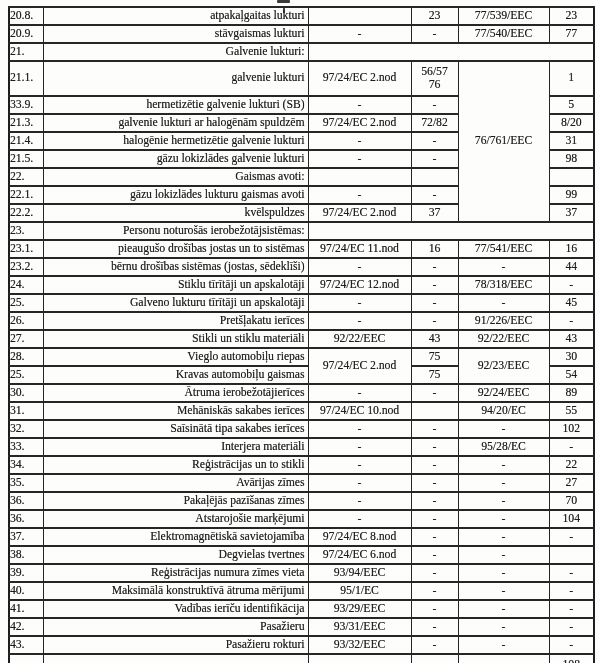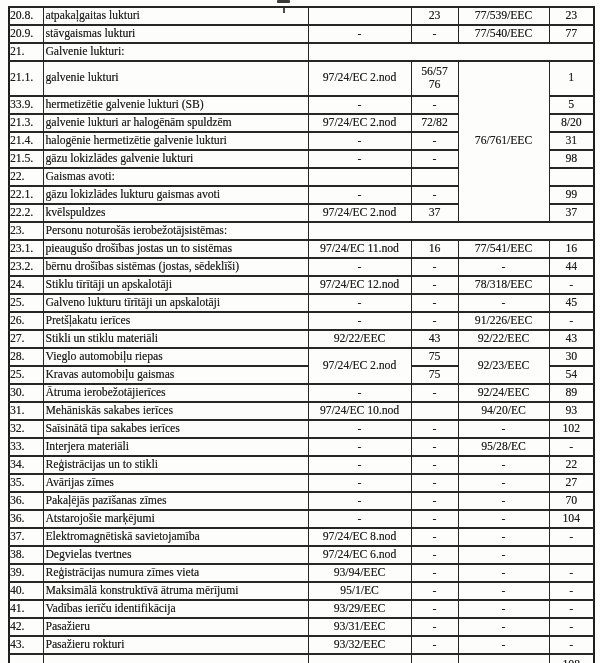--- a/index.html
+++ b/index.html
@@ -54,21 +54,21 @@
     border-right-width: 1px;
     padding: 0 3px;
     height: 16px;
     line-height: 12.5px;
     vertical-align: middle;
     overflow: hidden;
     white-space: nowrap;
   }
   tr.tall > td { height: 33px; }
   td.num  { text-align: left; padding-left: 0; }
-  td.desc { text-align: left; padding-left: 2px; }
+  td.desc { text-align: right; padding-left: 2px; }
   td.ctr  { text-align: center; }
   td.two-line { white-space: pre-line; }
   col.c-num  { width: 34px; }
   col.c-desc { width: 265px; }
   col.c-dir1 { width: 103px; }
   col.c-reg1 { width: 47px; }
   col.c-dir2 { width: 91px; }
   col.c-reg2 { width: 45px; }
 </style>
 </head>
@@ -241,21 +241,21 @@
         <td class="ctr">-</td>
         <td class="ctr">92/24/EEC</td>
         <td class="ctr">89</td>
       </tr>
       <tr>
         <td class="num">31.</td>
         <td class="desc">Mehāniskās sakabes ierīces</td>
         <td class="ctr">97/24/EC 10.nod</td>
         <td class="ctr"></td>
         <td class="ctr">94/20/EC</td>
-        <td class="ctr">93</td>
+        <td class="ctr">55</td>
       </tr>
       <tr>
         <td class="num">32.</td>
         <td class="desc">Saīsinātā tipa sakabes ierīces</td>
         <td class="ctr">-</td>
         <td class="ctr">-</td>
         <td class="ctr">-</td>
         <td class="ctr">102</td>
       </tr>
       <tr>

